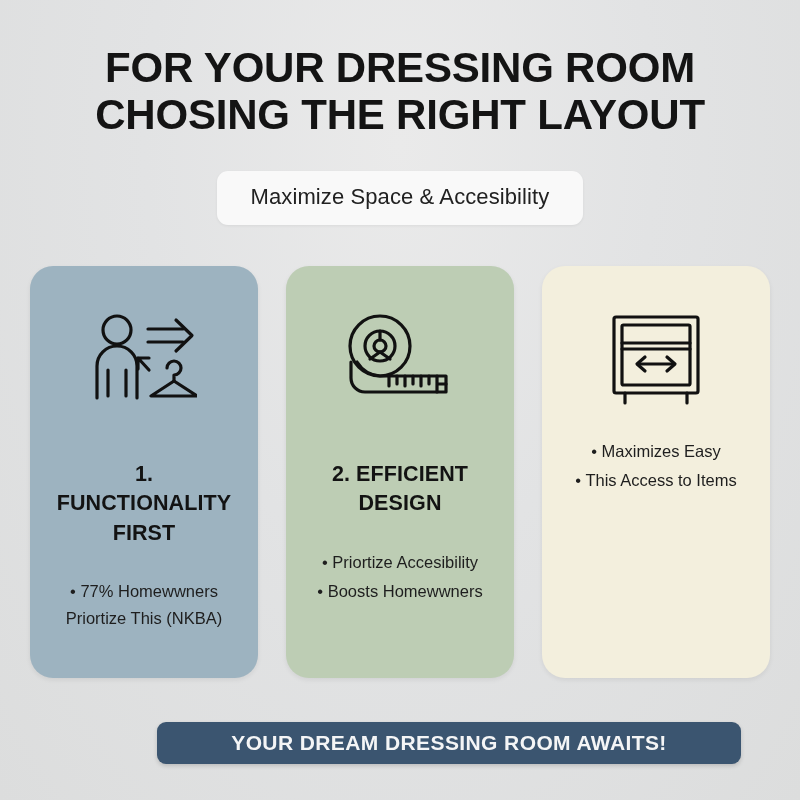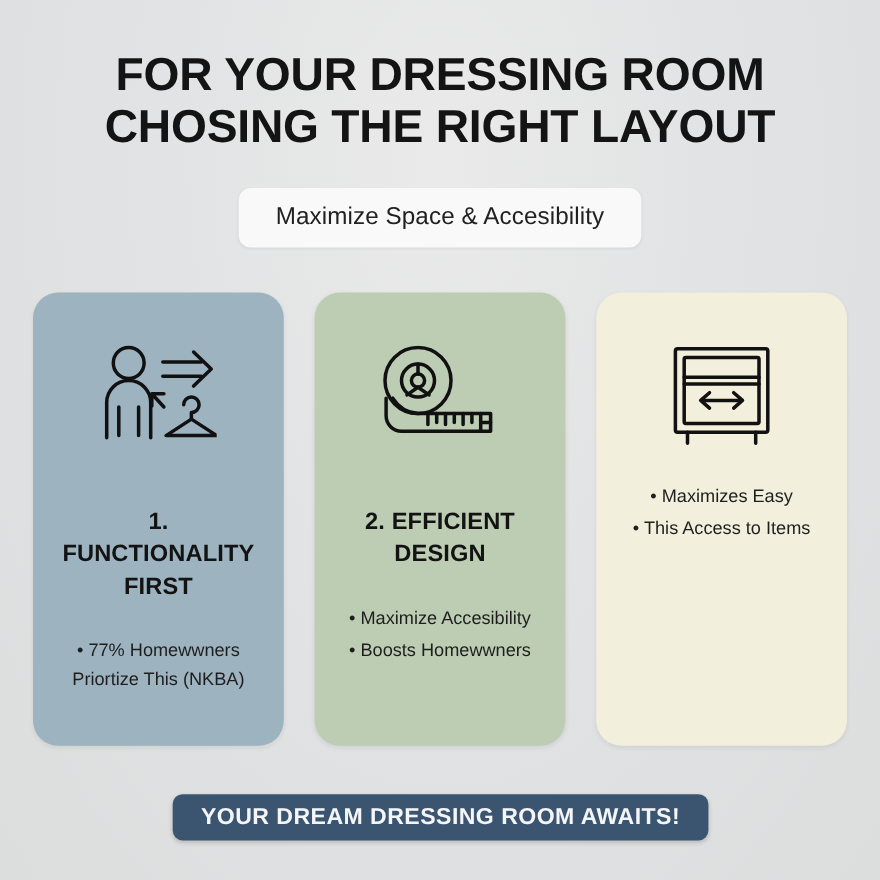--- a/index.html
+++ b/index.html
@@ -110,21 +110,21 @@
     text-align: center;
     line-height: 1.58;
     max-width: 196px;
   }
 
   
   .footer-banner {
     position: absolute;
     left: 157px;
     top: 722px;
-    width: 487px;
+    width: 584px;
     height: 42px;
     border-radius: 9px;
     background: #3b5570;
     display: flex;
     align-items: center;
     justify-content: center;
     box-shadow: 0 2px 4px rgba(0,0,0,0.16);
   }
   .footer-text {
     font-size: 21px;
@@ -177,21 +177,21 @@
           <circle cx="35" cy="32" r="15"></circle>
           <circle cx="35" cy="32" r="6"></circle>
           <path d="M35 17 V26 M35 38 L45 45 M35 38 L25 45"></path>
           <path d="M12 48 a30 30 0 0 0 23 14 H101 V78 H20 a14 14 0 0 1 -14 -14 V48"></path>
           <path d="M44 62 V72 M52 62 V70 M60 62 V72 M68 62 V70 M76 62 V72 M84 62 V70"></path>
           <path d="M92 62 V78 M92 70 H101"></path>
         </svg>
       </div>
       <div class="card-title">2. EFFICIENT DESIGN</div>
       <div class="card-bullets">
-        <div class="bullet">• Maximize Accesibility</div>
+        <div class="bullet">• Priortize Accesibility</div>
         <div class="bullet">• Boosts Homewwners</div>
       </div>
     </div>
 
     <div class="card" style="background:#f3efdd">
       <div class="card-icon">
         <svg width="96" height="94" viewBox="0 0 96 94" fill="none" stroke="#111" stroke-width="3.2" stroke-linecap="round" stroke-linejoin="round">
           <rect x="6" y="6" width="84" height="76" rx="2"></rect>
           <rect x="14" y="14" width="68" height="60" rx="1.5"></rect>
           <path d="M14 32 H82 M14 38 H82"></path>

